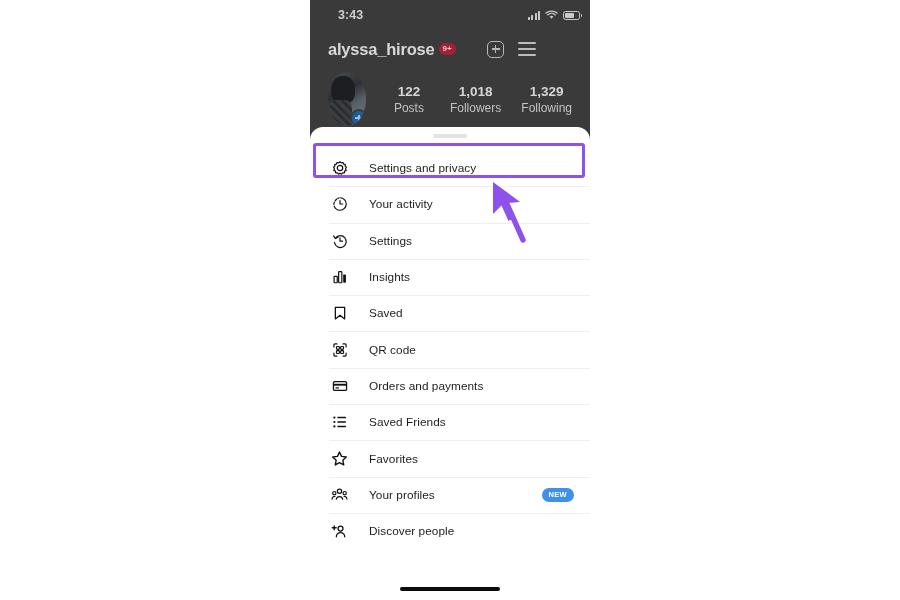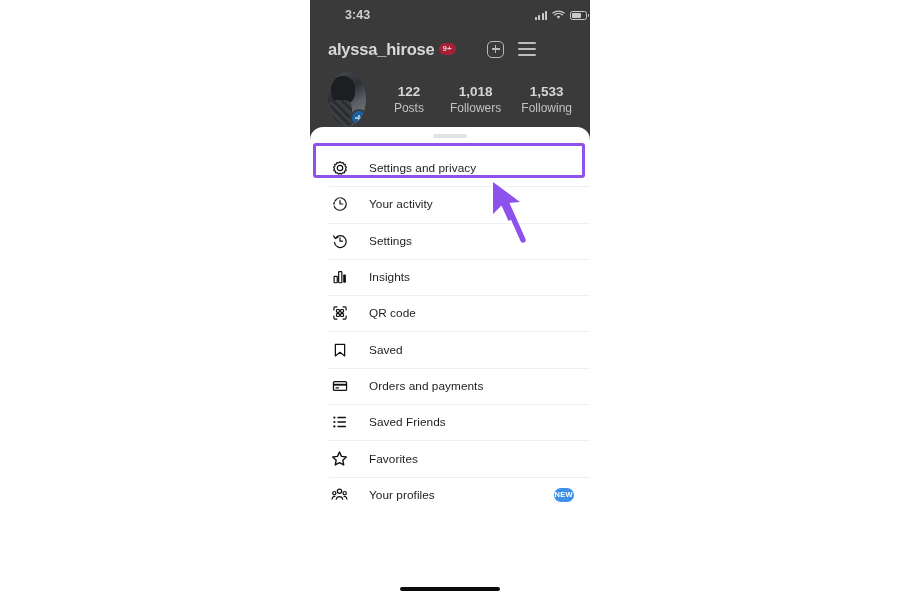--- a/index.html
+++ b/index.html
@@ -28,21 +28,21 @@
   #backdrop {
     position: absolute;
     left: 0; top: 0;
     width: 280px; height: 140px;
     background: #3a3a3a;
   }
 
   
   #status-bar {
     position: absolute;
-    left: 16px; top: 0;
+    left: 9px; top: 0;
     width: 280px; height: 30px;
     display: flex;
     align-items: center;
     justify-content: space-between;
     padding: 0 19px;
   }
   #status-time {
     color: #cfcfcf;
     font-size: 12.5px;
     font-weight: 600;
@@ -240,21 +240,21 @@
     letter-spacing: 0.05px;
   }
   .mi-badge {
     margin-left: auto;
     background: #3f90e8;
     color: #ffffff;
     font-size: 7.5px;
     font-weight: bold;
     letter-spacing: 0.3px;
     border-radius: 999px;
-    padding: 3px 1px;
+    padding: 3px 7px;
     line-height: 1;
   }
 
   
   #highlight {
     position: absolute;
     left: 313px; top: 143px;
     width: 272px; height: 35px;
     border: 3.5px solid #8c52eb;
     border-radius: 3px;
@@ -332,21 +332,21 @@
         <div id="stats">
           <div class="stat">
             <div class="stat-value">122</div>
             <div class="stat-label">Posts</div>
           </div>
           <div class="stat">
             <div class="stat-value">1,018</div>
             <div class="stat-label">Followers</div>
           </div>
           <div class="stat">
-            <div class="stat-value">1,533</div>
+            <div class="stat-value">1,329</div>
             <div class="stat-label">Following</div>
           </div>
         </div>
       </div>
     </div>
 
     <div id="sheet">
       <div id="sheet-handle"></div>
 
       <div id="menu">
@@ -387,20 +387,29 @@
 
         <div class="menu-item">
           <span class="mi-icon">
             <svg width="16" height="16" viewBox="0 0 20 20">
               <rect x="2.6" y="9.2" width="4" height="8" rx="0.8" fill="none" stroke="#111" stroke-width="1.5"></rect>
               <rect x="8.3" y="3.2" width="4" height="14" rx="0.8" fill="none" stroke="#111" stroke-width="1.5"></rect>
               <rect x="14" y="7" width="3.4" height="10.2" rx="0.8" fill="#111"></rect>
             </svg>
           </span>
           <span class="mi-label">Insights</span>
+        </div>
+
+        <div class="menu-item">
+          <span class="mi-icon">
+            <svg width="16" height="16" viewBox="0 0 20 20">
+              <path d="M4.2 2.9 H15.8 V17.4 L10 12.9 L4.2 17.4 Z" fill="none" stroke="#111" stroke-width="1.6" stroke-linejoin="round"></path>
+            </svg>
+          </span>
+          <span class="mi-label">Saved</span>
         </div>
 
         <div class="menu-item">
           <span class="mi-icon">
             <svg width="16" height="16" viewBox="0 0 20 20">
               <path d="M2.4 6.2 V3.6 a1.2 1.2 0 0 1 1.2 -1.2 H6.2" fill="none" stroke="#111" stroke-width="1.5" stroke-linecap="round"></path>
               <path d="M13.8 2.4 H16.4 a1.2 1.2 0 0 1 1.2 1.2 V6.2" fill="none" stroke="#111" stroke-width="1.5" stroke-linecap="round"></path>
               <path d="M17.6 13.8 V16.4 a1.2 1.2 0 0 1 -1.2 1.2 H13.8" fill="none" stroke="#111" stroke-width="1.5" stroke-linecap="round"></path>
               <path d="M6.2 17.6 H3.6 a1.2 1.2 0 0 1 -1.2 -1.2 V13.8" fill="none" stroke="#111" stroke-width="1.5" stroke-linecap="round"></path>
               <rect x="5.6" y="5.6" width="3.6" height="3.6" rx="1" fill="none" stroke="#111" stroke-width="1.5"></rect>
@@ -408,29 +417,20 @@
               <rect x="5.6" y="10.8" width="3.6" height="3.6" rx="1" fill="none" stroke="#111" stroke-width="1.5"></rect>
               <rect x="10.8" y="10.8" width="3.6" height="3.6" rx="1" fill="none" stroke="#111" stroke-width="1.5"></rect>
             </svg>
           </span>
           <span class="mi-label">QR code</span>
         </div>
 
         <div class="menu-item">
           <span class="mi-icon">
             <svg width="16" height="16" viewBox="0 0 20 20">
-              <path d="M4.2 2.9 H15.8 V17.4 L10 12.9 L4.2 17.4 Z" fill="none" stroke="#111" stroke-width="1.6" stroke-linejoin="round"></path>
-            </svg>
-          </span>
-          <span class="mi-label">Saved</span>
-        </div>
-
-        <div class="menu-item">
-          <span class="mi-icon">
-            <svg width="16" height="16" viewBox="0 0 20 20">
               <rect x="1.8" y="4.6" width="16.4" height="11" rx="1.6" fill="none" stroke="#111" stroke-width="1.6"></rect>
               <rect x="1.8" y="7.2" width="16.4" height="2.4" fill="#111"></rect>
               <rect x="4.2" y="11.6" width="4.6" height="1.6" rx="0.8" fill="#111"></rect>
             </svg>
           </span>
           <span class="mi-label">Orders and payments</span>
         </div>
 
         <div class="menu-item">
           <span class="mi-icon">
@@ -463,20 +463,30 @@
               <circle cx="3.9" cy="8.4" r="1.9" fill="none" stroke="#111" stroke-width="1.4"></circle>
               <path d="M1.3 15.4 a2.9 2.9 0 0 1 3.3 -3.1" fill="none" stroke="#111" stroke-width="1.4" stroke-linecap="round"></path>
               <circle cx="16.1" cy="8.4" r="1.9" fill="none" stroke="#111" stroke-width="1.4"></circle>
               <path d="M18.7 15.4 a2.9 2.9 0 0 0 -3.3 -3.1" fill="none" stroke="#111" stroke-width="1.4" stroke-linecap="round"></path>
             </svg>
           </span>
           <span class="mi-label">Your profiles</span>
           <span class="mi-badge">NEW</span>
         </div>
 
+        <div class="menu-item">
+          <span class="mi-icon">
+            <svg width="17" height="17" viewBox="0 0 20 20">
+              <circle cx="11.2" cy="6.6" r="2.9" fill="none" stroke="#111" stroke-width="1.5"></circle>
+              <path d="M6.3 16.2 a4.9 4.9 0 0 1 9.8 0" fill="none" stroke="#111" stroke-width="1.5" stroke-linecap="round"></path>
+              <path d="M1.5 5.6 H6.1 M3.8 3.3 V7.9" stroke="#111" stroke-width="1.6" stroke-linecap="round"></path>
+            </svg>
+          </span>
+          <span class="mi-label">Discover people</span>
+        </div>
 
       </div>
 
       <div id="home-indicator"></div>
     </div>
   </div>
 
   <div id="highlight"></div>
 
   <svg id="cursor" viewBox="0 0 46 66">

